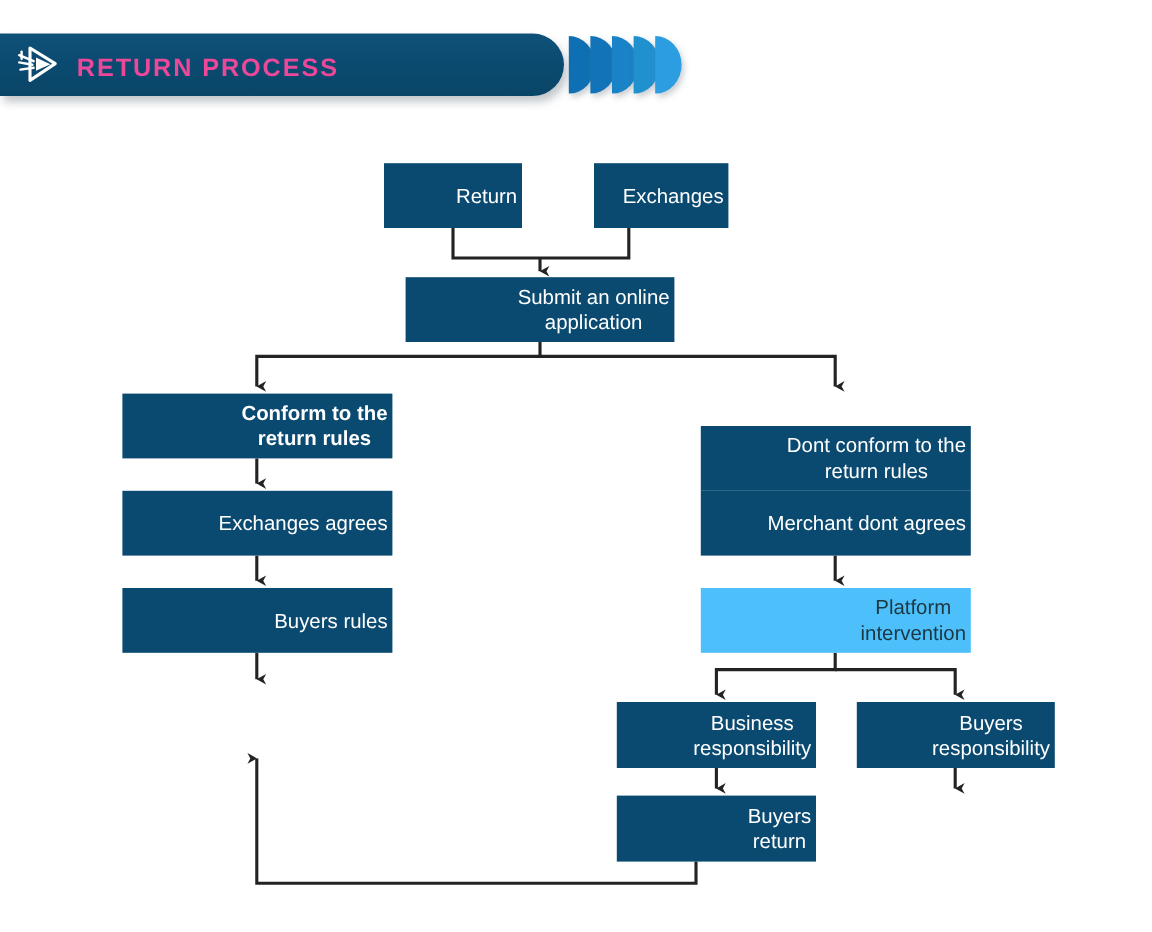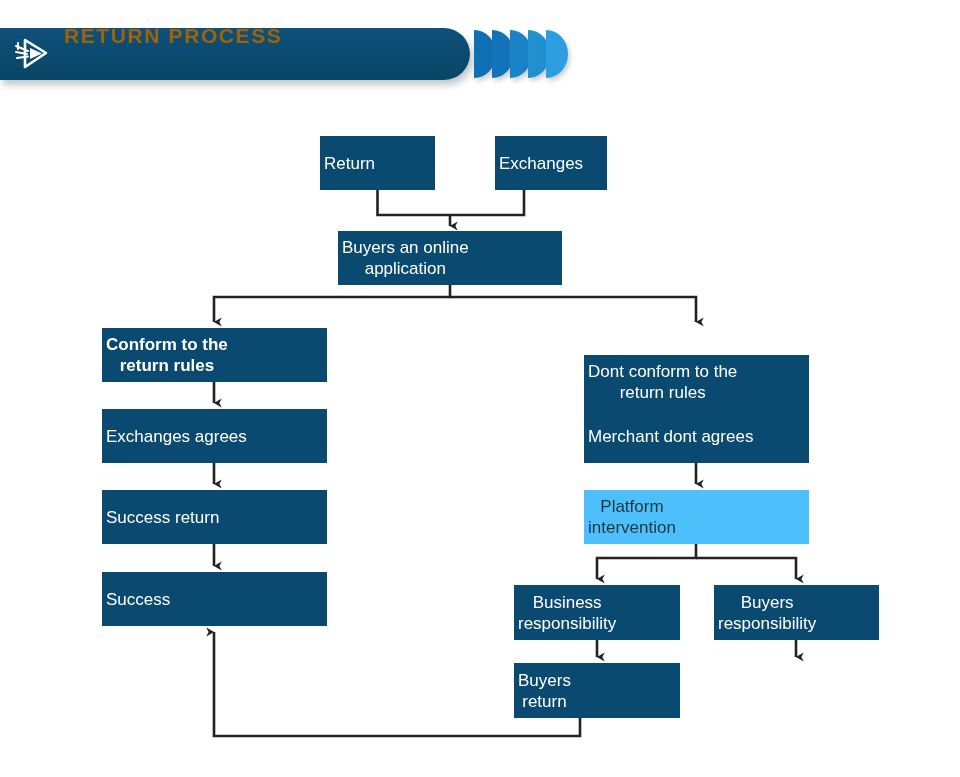--- a/index.html
+++ b/index.html
@@ -26,25 +26,25 @@
     width: 470px;
     height: 52px;
     background: linear-gradient(to bottom, #0f5179 0%, #0b4a70 50%, #094566 100%);
     border-top-right-radius: 26px;
     border-bottom-right-radius: 26px;
     box-shadow: 3px 5px 7px rgba(120,130,140,0.45);
   }
   #header-title {
     position: absolute;
     left: 64px;
-    top: 20px;
+    top: 41px;
     font-size: 21px;
     font-weight: bold;
     letter-spacing: 1.6px;
-    color: #a16207;
+    color: #ec4899;
     line-height: 32px;
     white-space: nowrap;
   }
   #header-logo {
     position: absolute;
     left: 14px;
     top: 37px;
     width: 36px;
     height: 34px;
   }
@@ -58,21 +58,21 @@
     border-bottom-right-radius: 22px 24px;
     box-shadow: 2px 3px 5px rgba(120,130,140,0.40);
   }
 
   
   .node {
     position: absolute;
     box-sizing: border-box;
     display: flex;
     align-items: center;
-    justify-content: flex-start;
+    justify-content: flex-end;
     text-align: center;
     font-size: 17px;
     line-height: 21px;
     color: #ffffff;
     background: #0b4a70;
     padding: 2px 4px;
   }
   .node.light {
     background: #4dc0fb;
     color: #1b3740;
@@ -156,49 +156,44 @@
   </div>
 
   <div class="node" style="left:495px;top:136px;width:112px;height:54px;">
     <div>
       <span>Exchanges</span>
     </div>
   </div>
 
   <div class="node" style="left:338px;top:231px;width:224px;height:54px;">
     <div>
-      <span>Buyers an online</span>
+      <span>Submit an online</span>
       <span>application</span>
     </div>
   </div>
 
   <div class="node" style="left:102px;top:328px;width:225px;height:54px;font-weight:bold;">
     <div>
       <span>Conform to the</span>
       <span>return rules</span>
     </div>
   </div>
 
   <div class="node" style="left:102px;top:409px;width:225px;height:54px;">
     <div>
       <span>Exchanges agrees</span>
     </div>
   </div>
 
   <div class="node" style="left:102px;top:490px;width:225px;height:54px;">
     <div>
-      <span>Success return</span>
-    </div>
-  </div>
-
-  <div class="node" style="left:102px;top:572px;width:225px;height:54px;">
-    <div>
-      <span>Success</span>
-    </div>
-  </div>
+      <span>Buyers rules</span>
+    </div>
+  </div>
+
 
   <div class="node" style="left:584px;top:328px;width:225px;height:54px;margin-top:27px;">
     <div>
       <span>Dont conform to the</span>
       <span>return rules</span>
     </div>
   </div>
 
   <div class="node light" style="left:584px;top:490px;width:225px;height:54px;">
     <div>

